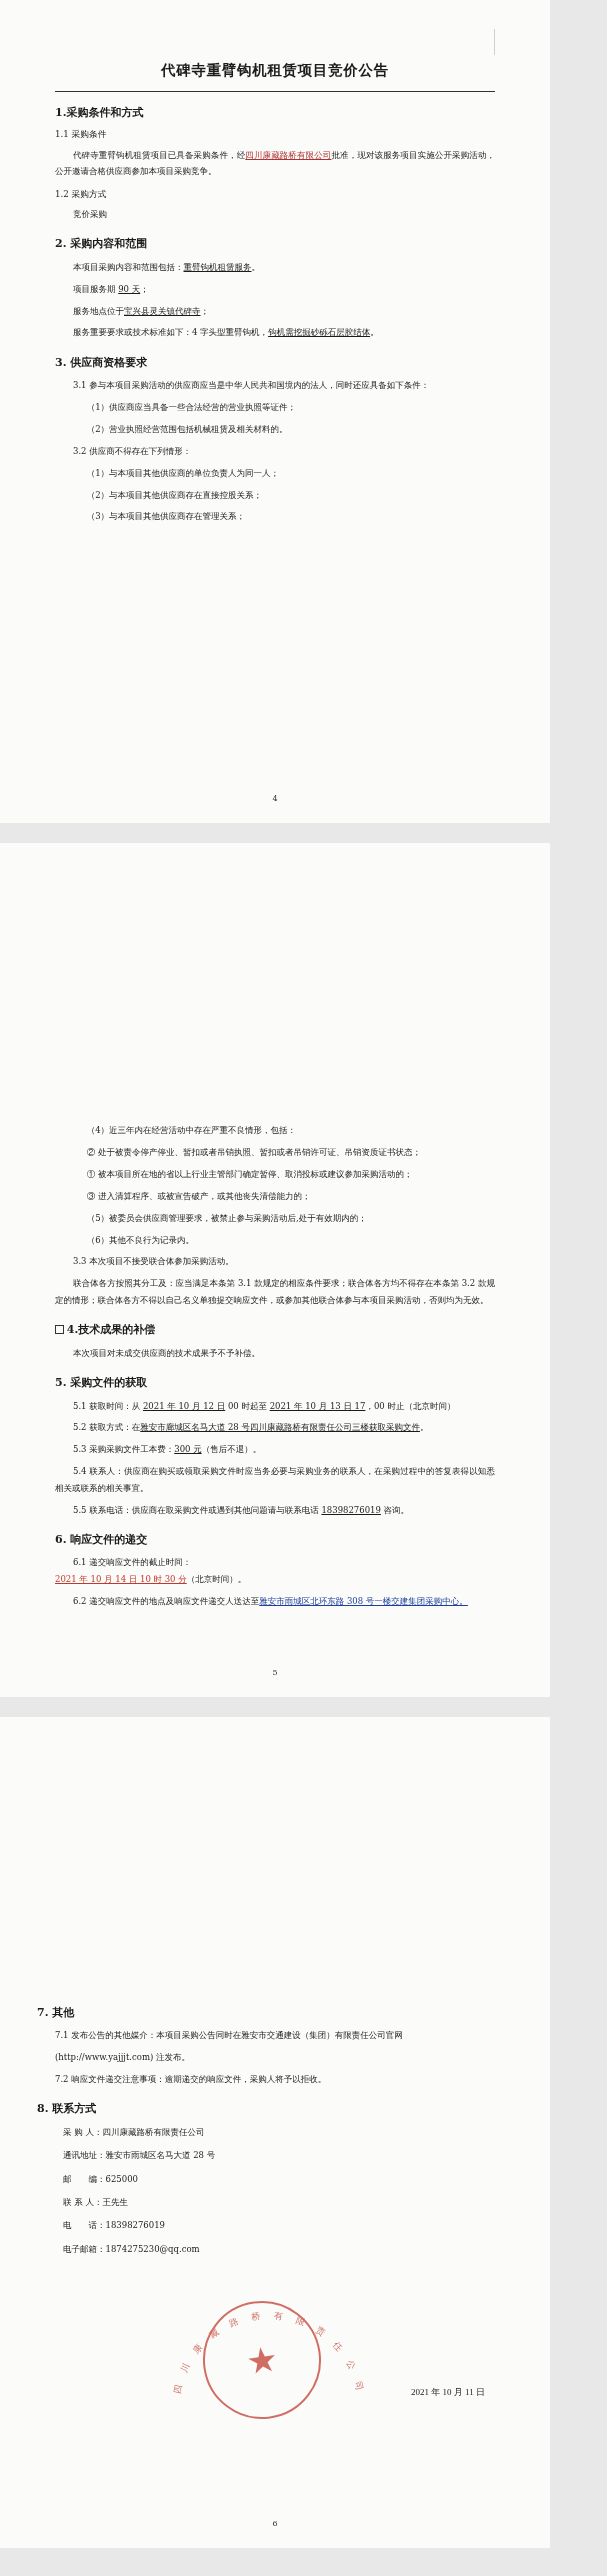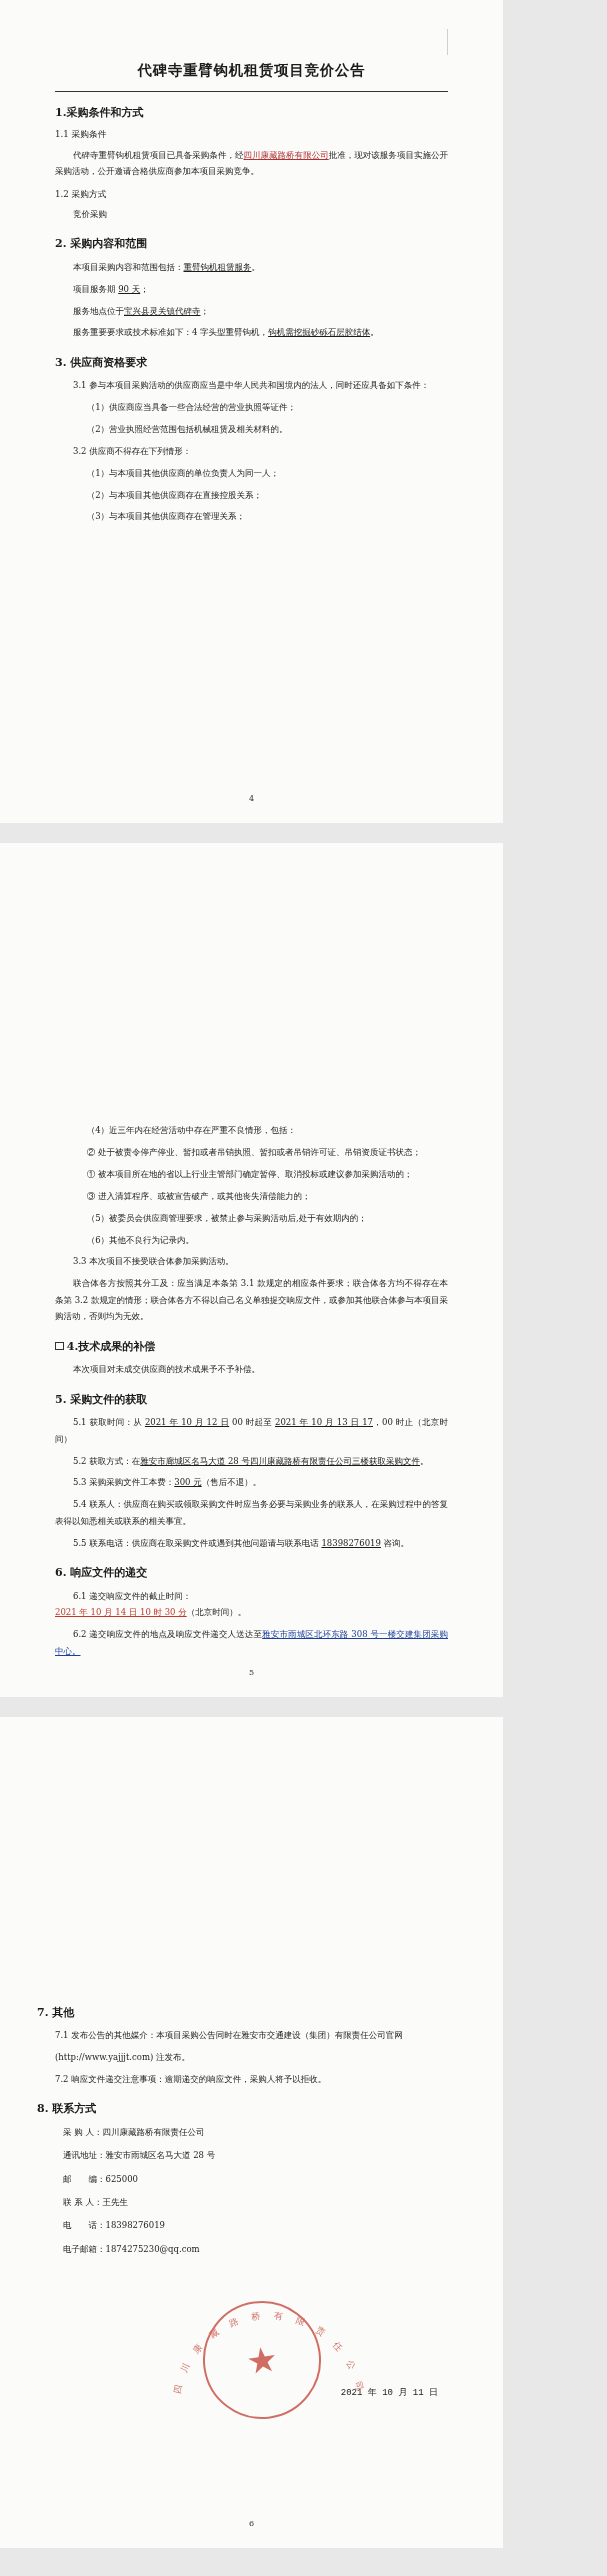--- a/index.html
+++ b/index.html
@@ -8,21 +8,21 @@
     background: #e8e8e8;
     font-family: "Liberation Sans", sans-serif;
   }
   .page-wrap {
     width: 607px;
     margin: 0 auto;
     background: #e8e8e8;
   }
   .sheet {
     position: relative;
-    width: 503px;
+    width: 550px;
     background: #fbfbfa;
     box-sizing: border-box;
     padding: 46px 55px 30px 55px;
     margin-bottom: 20px;
     color: #1c1c1c;
   }
   .sheet.p1 { height: 823px; }
   .sheet.p2 { height: 854px; }
   .sheet.p3 { height: 831px; padding-left: 37px; }
 
@@ -110,21 +110,21 @@
     font-size: 9px;
     color: #c0392b;
     font-family: "DejaVu Serif", serif;
     transform-origin: 0 49px;
   }
   .date-line {
     position: absolute;
     right: 65px;
     bottom: 149px;
     font-size: 9px;
-    font-family: Liberation Mono, monospace;
+    font-family: Liberation Serif, serif;
     color: #1c1c1c;
   }
   .top-notch {
     position: absolute;
     right: 55px;
     top: 29px;
     width: 0.8px;
     height: 26px;
     background: #cfcfcf;
   }

